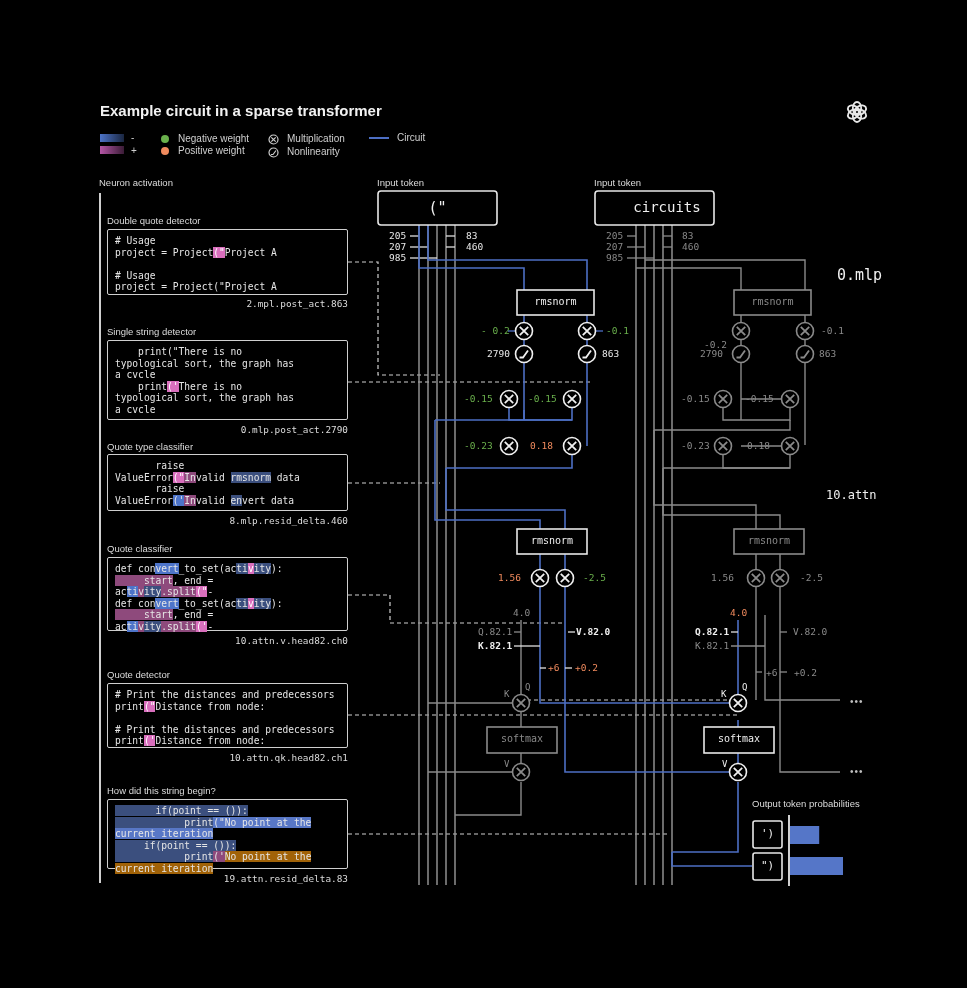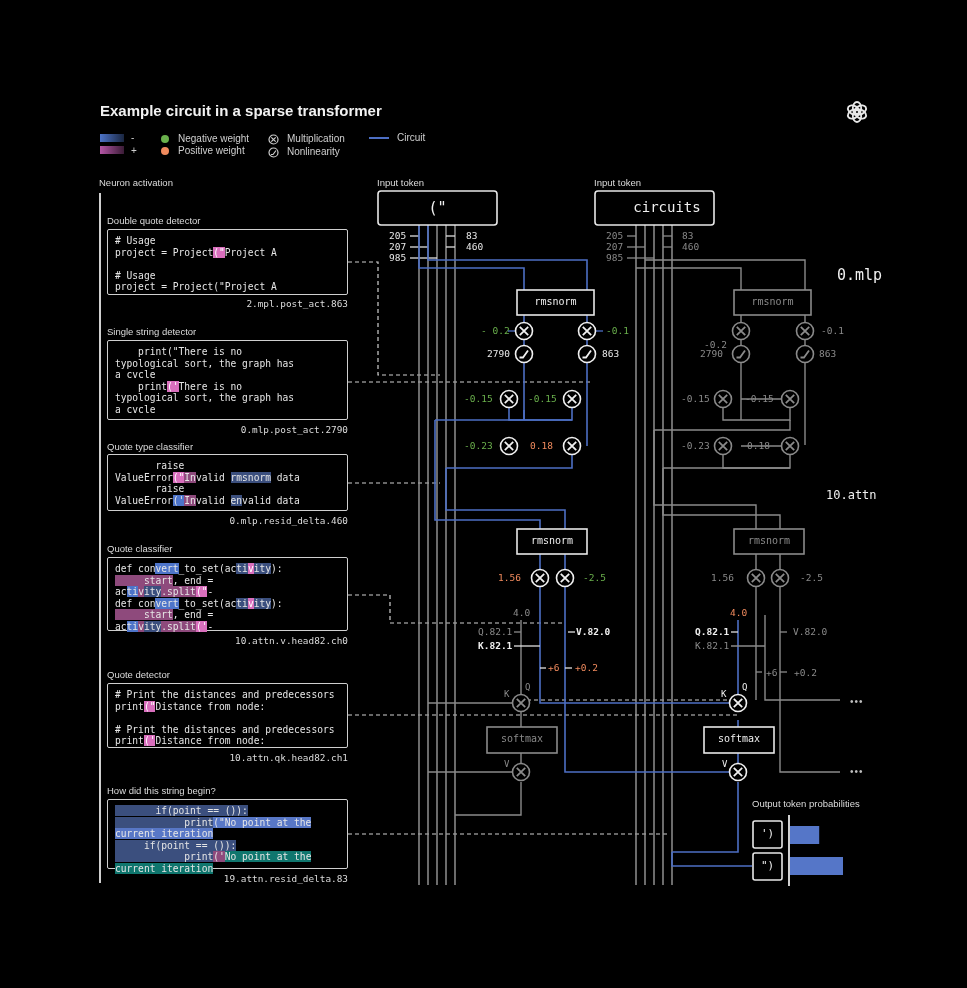--- a/index.html
+++ b/index.html
@@ -8,21 +8,21 @@
   .title { left:100px; top:102px; font-size:15px; font-weight:bold; color:#f2f2f2; }
   .legend-txt { font-size:10px; color:#cfcfcf; }
   .sec-label { font-size:9.5px; color:#dcdcdc; }
   .codebox { position:absolute; border:1.5px solid #cfcfcf; border-radius:2px; background:#000; font-family:"DejaVu Sans Mono", monospace; font-size:9.6px; line-height:11.6px; color:#e6e6e6; padding:5px 7px; box-sizing:border-box; white-space:pre; }
   .caption { position:absolute; font-family:"DejaVu Sans Mono", monospace; font-size:9.4px; color:#dcdcdc; text-align:right; }
   .hp { background:#d96fbd; color:#fff; }
   .hpd { background:#8e4a7c; }
   .hb { background:#4d74c9; }
   .hbd { background:#3b4f7e; }
   .hbl { background:#5877c6; }
-  .hbp { background:#0f766e; }
+  .hbp { background:#a16207; }
   .mono { font-family:"DejaVu Sans Mono", monospace; }
 </style>
 </head>
 <body>
 
 <div class="abs title">Example circuit in a sparse transformer</div>
 
 <svg class="abs" style="left:844px;top:99px" width="26" height="26" viewBox="0 0 26 26">
   <g fill="none" stroke="#e8e8e8" stroke-width="1.8">
     <ellipse cx="13" cy="9" rx="4.2" ry="6" transform="rotate(0 13 13)"></ellipse>
@@ -72,22 +72,22 @@
 <span>a cvcle</span>
 <span>    print</span><span class="hp">('</span><span>There is no</span>
 <span>typological sort, the graph has</span>
 <span>a cvcle</span></div>
 <div class="caption" style="left:107px;top:424px;width:241px">0.mlp.post_act.2790</div>
 
 <div class="abs sec-label" style="left:107px;top:441px">Quote type classifier</div>
 <div class="codebox" style="left:107px;top:454px;width:241px;height:57px"><span>       raise</span>
 <span>ValueError</span><span class="hp">("</span><span class="hpd">In</span><span>valid </span><span class="hbd">rmsnorm</span><span> data</span>
 <span>       raise</span>
-<span>ValueError</span><span class="hb">('</span><span class="hpd">In</span><span>valid </span><span class="hbd">en</span><span>valid data</span></div>
-<div class="caption" style="left:107px;top:515px;width:241px">0.mlp.resid_delta.460</div>
+<span>ValueError</span><span class="hb">('</span><span class="hpd">In</span><span>valid </span><span class="hbd">en</span><span>vert data</span></div>
+<div class="caption" style="left:107px;top:515px;width:241px">8.mlp.resid_delta.460</div>
 
 <div class="abs sec-label" style="left:107px;top:543px">Quote classifier</div>
 <div class="codebox" style="left:107px;top:557px;width:241px;height:74px"><span>def con</span><span class="hb">vert</span><span>_to_set(ac</span><span class="hbd">ti</span><span class="hp">v</span><span class="hbd">ity</span><span>):</span>
 <span class="hpd">     start</span><span>, end =</span>
 <span>ac</span><span class="hb">ti</span><span class="hpd">v</span><span class="hbd">ity</span><span class="hpd">.split</span><span class="hp">("</span><span>-</span>
 <span>def con</span><span class="hb">vert</span><span>_to_set(ac</span><span class="hbd">ti</span><span class="hp">v</span><span class="hbd">ity</span><span>):</span>
 <span class="hpd">     start</span><span>, end =</span>
 <span>ac</span><span class="hb">ti</span><span class="hpd">v</span><span class="hbd">ity</span><span class="hpd">.split</span><span class="hp">('</span><span>-</span></div>
 <div class="caption" style="left:107px;top:635px;width:241px">10.attn.v.head82.ch0</div>
 

